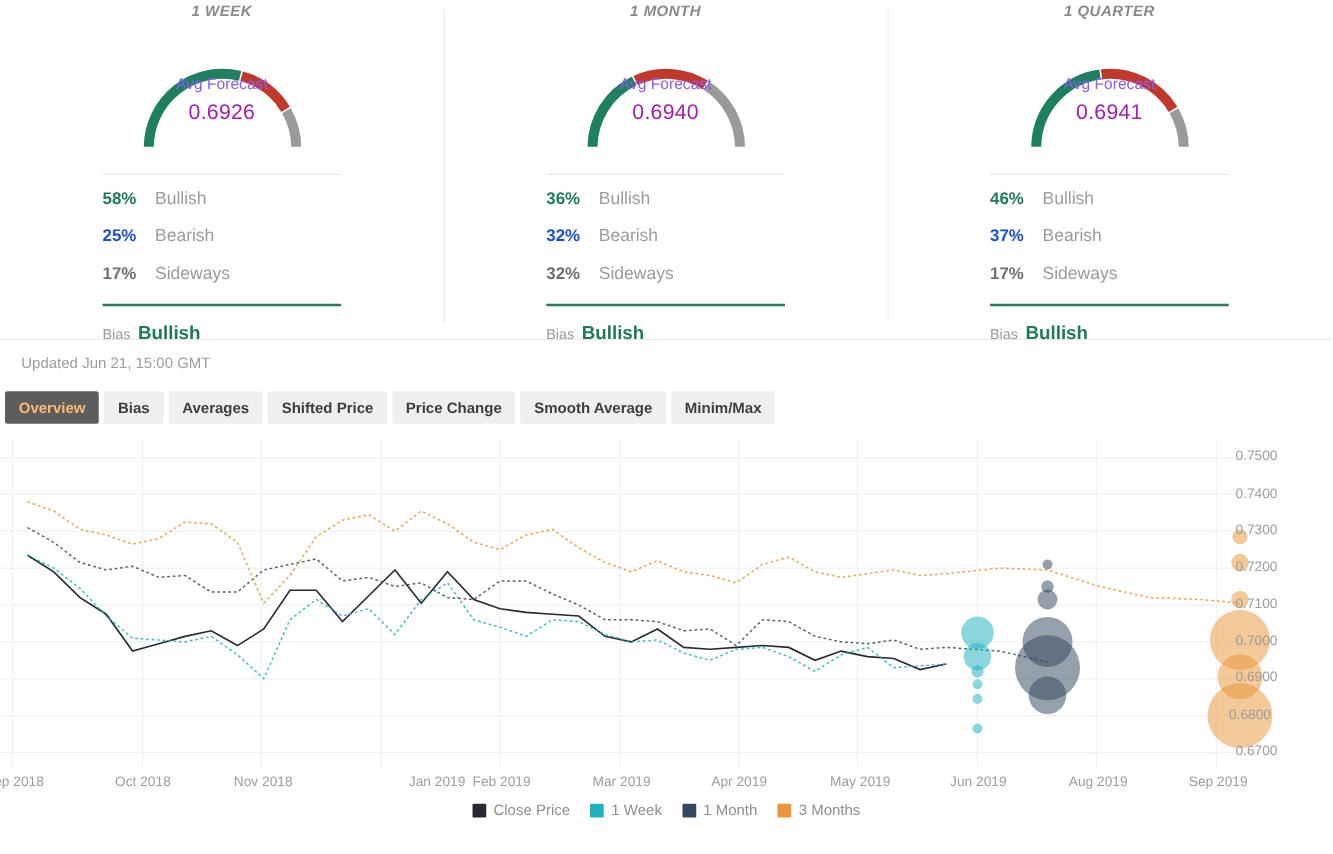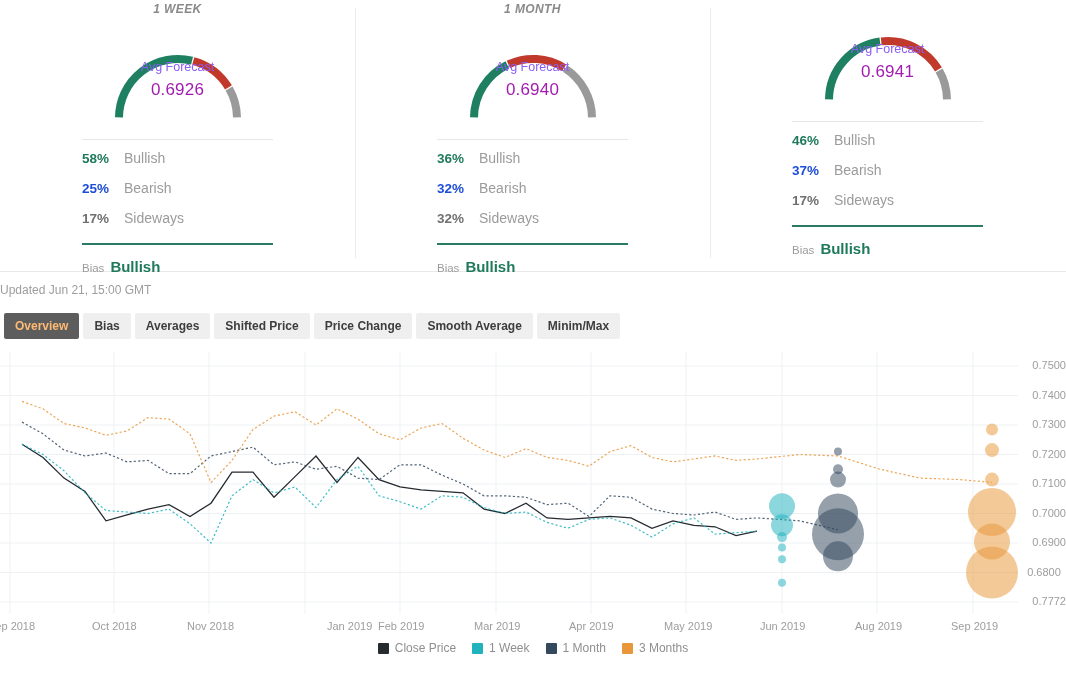--- a/index.html
+++ b/index.html
@@ -101,21 +101,21 @@
     gap: 6px;
   }
   .bias-label { font-size: 11.5px; color: #9b9b9b; }
   .bias-value { font-size: 15px; font-weight: bold; color: #1f7a5c; }
 
   
   .updated-sep {
     width: 1066px; height: 1px; background: #e9e9e9;
   }
   .updated {
-    padding: 11px 0 0 0;
+    padding: 11px 0 0 17px;
     font-size: 12px;
     color: #9d9d9d;
     height: 36px;
   }
 
   
   .tabs {
     display: flex;
     gap: 4px;
     padding: 0 0 0 4px;
@@ -143,21 +143,21 @@
     margin-top: 8px;
   }
   .plot {
     position: absolute;
     left: 0; top: 0;
     width: 1018px; height: 265px;
   }
   .plot svg { display: block; }
   .yaxis {
     position: absolute;
-    left: 1022px; top: 0;
+    left: 978px; top: 0;
     width: 44px; height: 265px;
   }
   .ytick {
     position: absolute;
     right: 0;
     font-size: 11px;
     color: #9d9d9d;
     text-align: right;
     width: 44px;
     line-height: 11px;
@@ -263,20 +263,21 @@
         </div>
       </div>
       <div class="stats-underline"></div>
       <div class="bias-row">
         <span class="bias-label">Bias</span>
         <span class="bias-value">Bullish</span>
       </div>
     </div>
 
     <div class="panel">
+      <div class="panel-title">1 QUARTER</div>
       <div class="gauge-wrap">
         <svg width="190" height="100" viewBox="0 0 190 100">
           <g class="gauge-arcs">
               <path d="M 36.00323500743478 96.38216473714148 A 59 59 0 0 1 86.99278122637605 38.54587741218483" stroke="#1e8060" stroke-width="8" fill="none" stroke-linecap="butt"></path>
               <path d="M 88.21870812092087 38.39100682957661 A 59 59 0 0 1 145.4664913494699 66.43640644698533" stroke="#c0392b" stroke-width="8" fill="none" stroke-linecap="butt"></path>
               <path d="M 146.0954988232819 67.5 A 59 59 0 0 1 153.9967649925652 96.38216473714151" stroke="#9a9a9a" stroke-width="8" fill="none" stroke-linecap="butt"></path>
             </g>
         </svg>
         <div class="gauge-center">
           <div class="gauge-label">Avg Forecast</div>
@@ -375,21 +376,21 @@
     </div>
     <div class="yaxis">
         <div class="ytick" style="top: 8px;">0.7500</div>
         <div class="ytick" style="top: 37.5px;">0.7400</div>
         <div class="ytick" style="top: 67px;">0.7300</div>
         <div class="ytick" style="top: 96.5px;">0.7200</div>
         <div class="ytick" style="top: 126px;">0.7100</div>
         <div class="ytick" style="top: 155.5px;">0.7000</div>
         <div class="ytick" style="top: 185px;">0.6900</div>
         <div class="ytick" style="top: 214.5px; text-align: center;">0.6800</div>
-        <div class="ytick" style="top: 244px;">0.7772</div>
+        <div class="ytick" style="top: 244px;">0.6700</div>
       </div>
     <div class="xaxis">
         <div class="xtick" style="left: -12px;">Sep 2018</div>
         <div class="xtick" style="left: 92px;">Oct 2018</div>
         <div class="xtick" style="left: 187px;">Nov 2018</div>
         <div class="xtick" style="left: 283px; margin-left: 44px;">Jan 2019</div>
         <div class="xtick" style="left: 378px;">Feb 2019</div>
         <div class="xtick" style="left: 474px;">Mar 2019</div>
         <div class="xtick" style="left: 569px;">Apr 2019</div>
         <div class="xtick" style="left: 664px;">May 2019</div>

